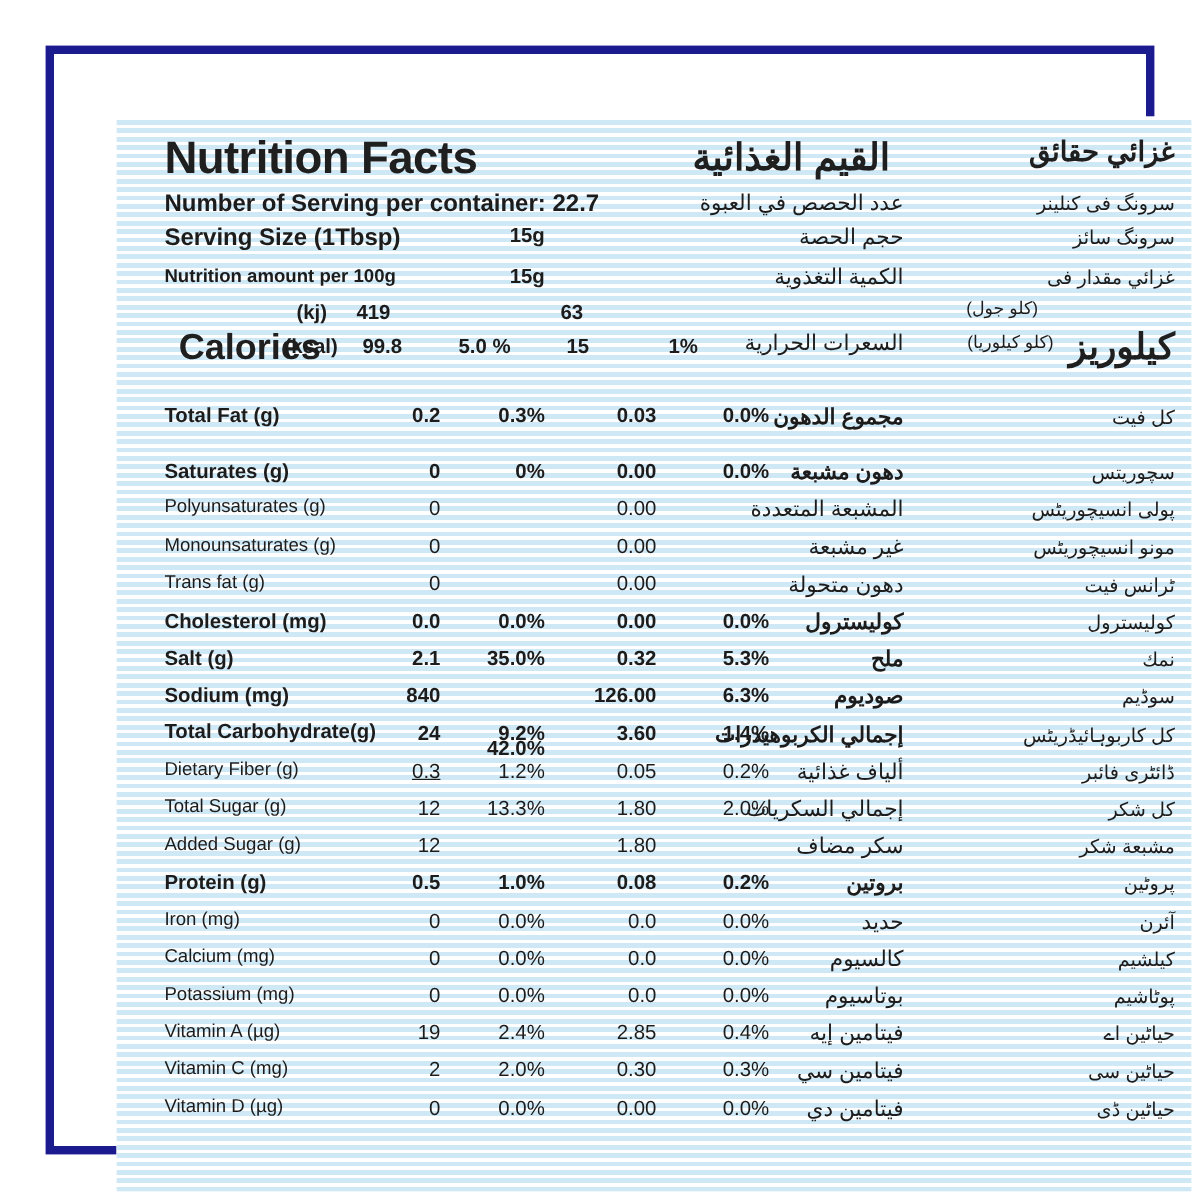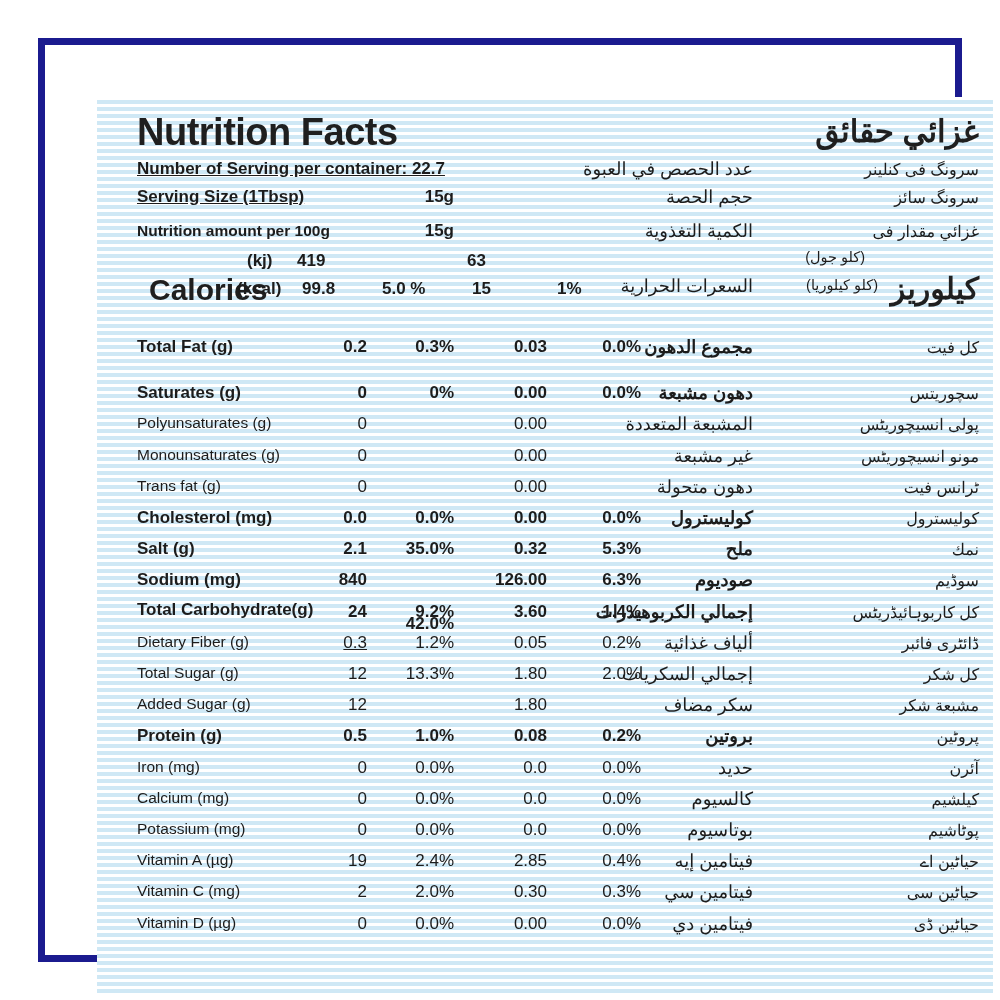--- a/index.html
+++ b/index.html
@@ -7,76 +7,77 @@
   .page{position:relative;width:1000px;height:1000px;background:#ffffff;}
   .border-outer{position:absolute;left:38px;top:38px;width:924px;height:924px;border:7px solid #1b1b8f;box-sizing:border-box;background:#ffffff;}
   .panel{position:absolute;left:52px;top:52px;width:896px;height:896px;background:#ffffff;overflow:hidden;}
   .stripes{position:absolute;left:0;top:0;width:896px;height:896px;
     background:repeating-linear-gradient(to bottom,#ffffff 0px,#ffffff 3px,#cfe8f5 3px,#cfe8f5 7px);}
   .content{position:absolute;left:0;top:0;width:896px;height:896px;}
 
   .title-row{position:absolute;left:0;top:10px;width:896px;height:48px;}
   .title-en{position:absolute;left:40px;top:4px;font-size:38px;font-weight:bold;color:#1f1f1f;letter-spacing:-0.5px;}
   .title-ar-mid{position:absolute;left:480px;top:6px;font-size:31px;font-weight:bold;color:#1f1f1f;}
-  .title-ar-right{position:absolute;right:14px;top:6px;font-size:31px;font-weight:bold;color:#1f1f1f;}
+  .title-ar-right{position:absolute;right:14px;top:6px;font-size:23px;font-weight:bold;color:#1f1f1f;}
 
   .row{position:absolute;left:0;width:896px;height:26px;}
   .c-en{position:absolute;font-size:17px;color:#1c1c1c;white-space:nowrap;}
   .c-en.small{font-size:15.5px;}
   .c-num{position:absolute;font-size:17px;color:#1c1c1c;text-align:right;white-space:nowrap;}
   .b{font-weight:bold;}
   .c-ar{position:absolute;font-size:18px;color:#1c1c1c;white-space:nowrap;direction:rtl;}
   .c-arr{position:absolute;right:14px;font-size:18px;color:#1c1c1c;white-space:nowrap;direction:rtl;text-align:right;}
   .c-arr.small{font-size:16px;}
 
   .col-en{left:40px;}
   .col-v1{left:200px;width:70px;}
   .col-v2{left:285px;width:72px;}
   .col-v3{left:370px;width:80px;}
   .col-v4{left:460px;width:84px;}
   .col-ar{right:240px;}
 
   .big-cal{position:absolute;left:52px;font-size:30px;font-weight:bold;color:#1f1f1f;}
   .kj-lbl{position:absolute;left:150px;font-size:17px;color:#1c1c1c;}
-  .serv-lbl{position:absolute;font-size:17px;font-weight:bold;color:#1c1c1c;text-decoration:underline;}
+  .serv-lbl{position:absolute;font-size:20px;font-weight:bold;color:#1c1c1c;}
   .ar-big{position:absolute;right:14px;font-size:30px;font-weight:bold;color:#1f1f1f;}
   .ar-small2{position:absolute;font-size:14.5px;color:#1c1c1c;direction:rtl;}
   .dv-star{position:absolute;left:468px;font-size:17px;font-weight:bold;color:#1c1c1c;}
 </style>
 </head>
 <body>
 
 <div class="page">
   <div class="border-outer">
     <div class="panel">
       <div class="stripes"></div>
       <div class="content">
 
         <div class="title-row">
           <div class="title-en">Nutrition Facts</div>
+          <div class="title-ar-mid">القيم الغذائية</div>
           <div class="title-ar-right">غزائي حقائق</div>
         </div>
 
         <div class="row" style="top:60px;">
           <div class="serv-lbl col-en" style="top:2px;">Number of Serving per container: 22.7</div>
           <div class="c-ar col-ar" style="top:1px;">عدد الحصص في العبوة</div>
           <div class="c-arr small" style="top:3px;">سرونگ فى كنلينر</div>
         </div>
 
         <div class="row" style="top:88px;">
           <div class="serv-lbl col-en" style="top:2px;">Serving Size   (1Tbsp)</div>
           <div class="c-num col-v2 b" style="top:2px;">15g</div>
           <div class="c-ar col-ar" style="top:1px;">حجم الحصة</div>
           <div class="c-arr small" style="top:3px;">سرونگ سائز</div>
         </div>
 
         <div class="row" style="top:122px;">
           <div class="c-en col-en b small" style="top:3px;">Nutrition amount per 100g</div>
           <div class="c-num col-v2 b" style="top:2px;">15g</div>
-          <div class="c-ar col-ar" style="top:1px;">الكمية التغذوية</div>
+          <div class="c-ar col-ar" style="top:1px;font-family:Liberation Serif, serif;">الكمية التغذوية</div>
           <div class="c-arr small" style="top:3px;">غزائي مقدار فى</div>
         </div>
 
         <div class="row" style="top:150px;height:60px;">
           <div class="big-cal" style="top:26px;">Calories</div>
           <div class="kj-lbl b" style="top:4px;">(kj)</div>
           <div class="c-num col-v1 b" style="top:4px;text-align:left;left:200px;">419</div>
           <div class="c-num col-v3 b" style="top:4px;text-align:left;left:370px;">63</div>
 
           <div class="kj-lbl b" style="top:32px;left:140px;">(kcal)</div>

